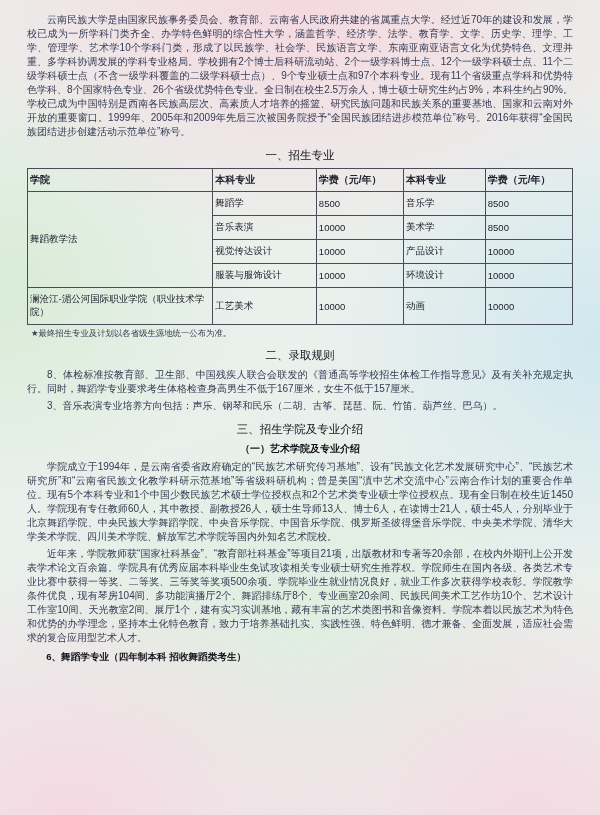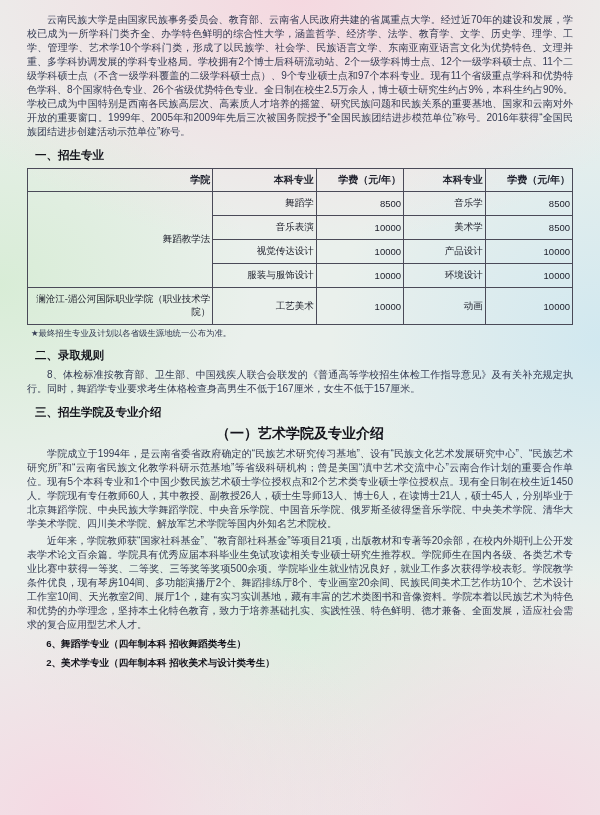--- a/index.html
+++ b/index.html
@@ -21,45 +21,46 @@
   .body {
     font-size: 10px;
     line-height: 1.4;
     text-align: justify;
     text-indent: 2em;
     color: #333a52;
     margin-bottom: 3px;
   }
   .sec {
     font-size: 11.5px;
-    font-weight: bold;
+    font-weight: normal;
     color: #14141c;
-    margin: 9px 0 5px 8px;
+    margin: 9px 0 5px 0;
+    text-align: center;
   }
   table.majors {
     width: 100%;
     border-collapse: collapse;
     margin: 3px 0 3px 0;
     background: transparent;
   }
   table.majors th, table.majors td {
     border: 1px solid #4a4a58;
-    text-align: right;
+    text-align: left;
     vertical-align: middle;
     font-size: 9.5px;
     padding: 5px 2px;
     color: #20222e;
   }
   table.majors th { font-weight: bold; font-size: 10px; padding: 4px 2px; }
   td.college { font-size: 10px; padding: 4px 6px; }
   .note { font-size: 8.4px; color: #333a52; margin: 1px 0 2px 4px; }
   .subtitle {
     text-align: center;
     font-weight: bold;
-    font-size: 14px;
+    font-size: 10px;
     color: #14141c;
     margin: 3px 0 4px 0;
   }
   .major-heading {
     font-size: 9.6px;
     font-weight: bold;
     color: #14141c;
     margin: 6px 0 3px 0;
     text-indent: 2em;
   }
@@ -124,23 +125,23 @@
         <td>动画</td>
         <td>10000</td>
       </tr>
     </tbody>
   </table>
 
   <p class="note">★最终招生专业及计划以各省级生源地统一公布为准。</p>
 
   <h2 class="sec">二、录取规则</h2>
   <p class="body">8、体检标准按教育部、卫生部、中国残疾人联合会联发的《普通高等学校招生体检工作指导意见》及有关补充规定执行。同时，舞蹈学专业要求考生体格检查身高男生不低于167厘米，女生不低于157厘米。</p>
+  <p class="body">3、音乐表演专业培养方向包括：声乐、钢琴和民乐（二胡、古筝、琵琶、阮、竹笛、葫芦丝、巴乌）。</p>
 
   <h2 class="sec">三、招生学院及专业介绍</h2>
   <div class="subtitle">（一）艺术学院及专业介绍</div>
   <p class="body">学院成立于1994年，是云南省委省政府确定的“民族艺术研究传习基地”、设有“民族文化艺术发展研究中心”、“民族艺术研究所”和“云南省民族文化教学科研示范基地”等省级科研机构；曾是美国“滇中艺术交流中心”云南合作计划的重要合作单位。现有5个本科专业和1个中国少数民族艺术硕士学位授权点和2个艺术类专业硕士学位授权点。现有全日制在校生近1450人。学院现有专任教师60人，其中教授、副教授26人，硕士生导师13人、博士6人，在读博士21人，硕士45人，分别毕业于北京舞蹈学院、中央民族大学舞蹈学院、中央音乐学院、中国音乐学院、俄罗斯圣彼得堡音乐学院、中央美术学院、清华大学美术学院、四川美术学院、解放军艺术学院等国内外知名艺术院校。</p>
   <p class="body">近年来，学院教师获“国家社科基金”、“教育部社科基金”等项目21项，出版教材和专著等20余部，在校内外期刊上公开发表学术论文百余篇。学院具有优秀应届本科毕业生免试攻读相关专业硕士研究生推荐权。学院师生在国内各级、各类艺术专业比赛中获得一等奖、二等奖、三等奖等奖项500余项。学院毕业生就业情况良好，就业工作多次获得学校表彰。学院教学条件优良，现有琴房104间、多功能演播厅2个、舞蹈排练厅8个、专业画室20余间、民族民间美术工艺作坊10个、艺术设计工作室10间、天光教室2间、展厅1个，建有实习实训基地，藏有丰富的艺术类图书和音像资料。学院本着以民族艺术为特色和优势的办学理念，坚持本土化特色教育，致力于培养基础扎实、实践性强、特色鲜明、德才兼备、全面发展，适应社会需求的复合应用型艺术人才。</p>
 
   <div class="major-heading">6、舞蹈学专业（四年制本科 招收舞蹈类考生）</div>
 
-  <div class="major-heading">2、美术学专业（四年制本科 招收美术与设计类考生）</div>
 
 </div>
 
 </body></html>

